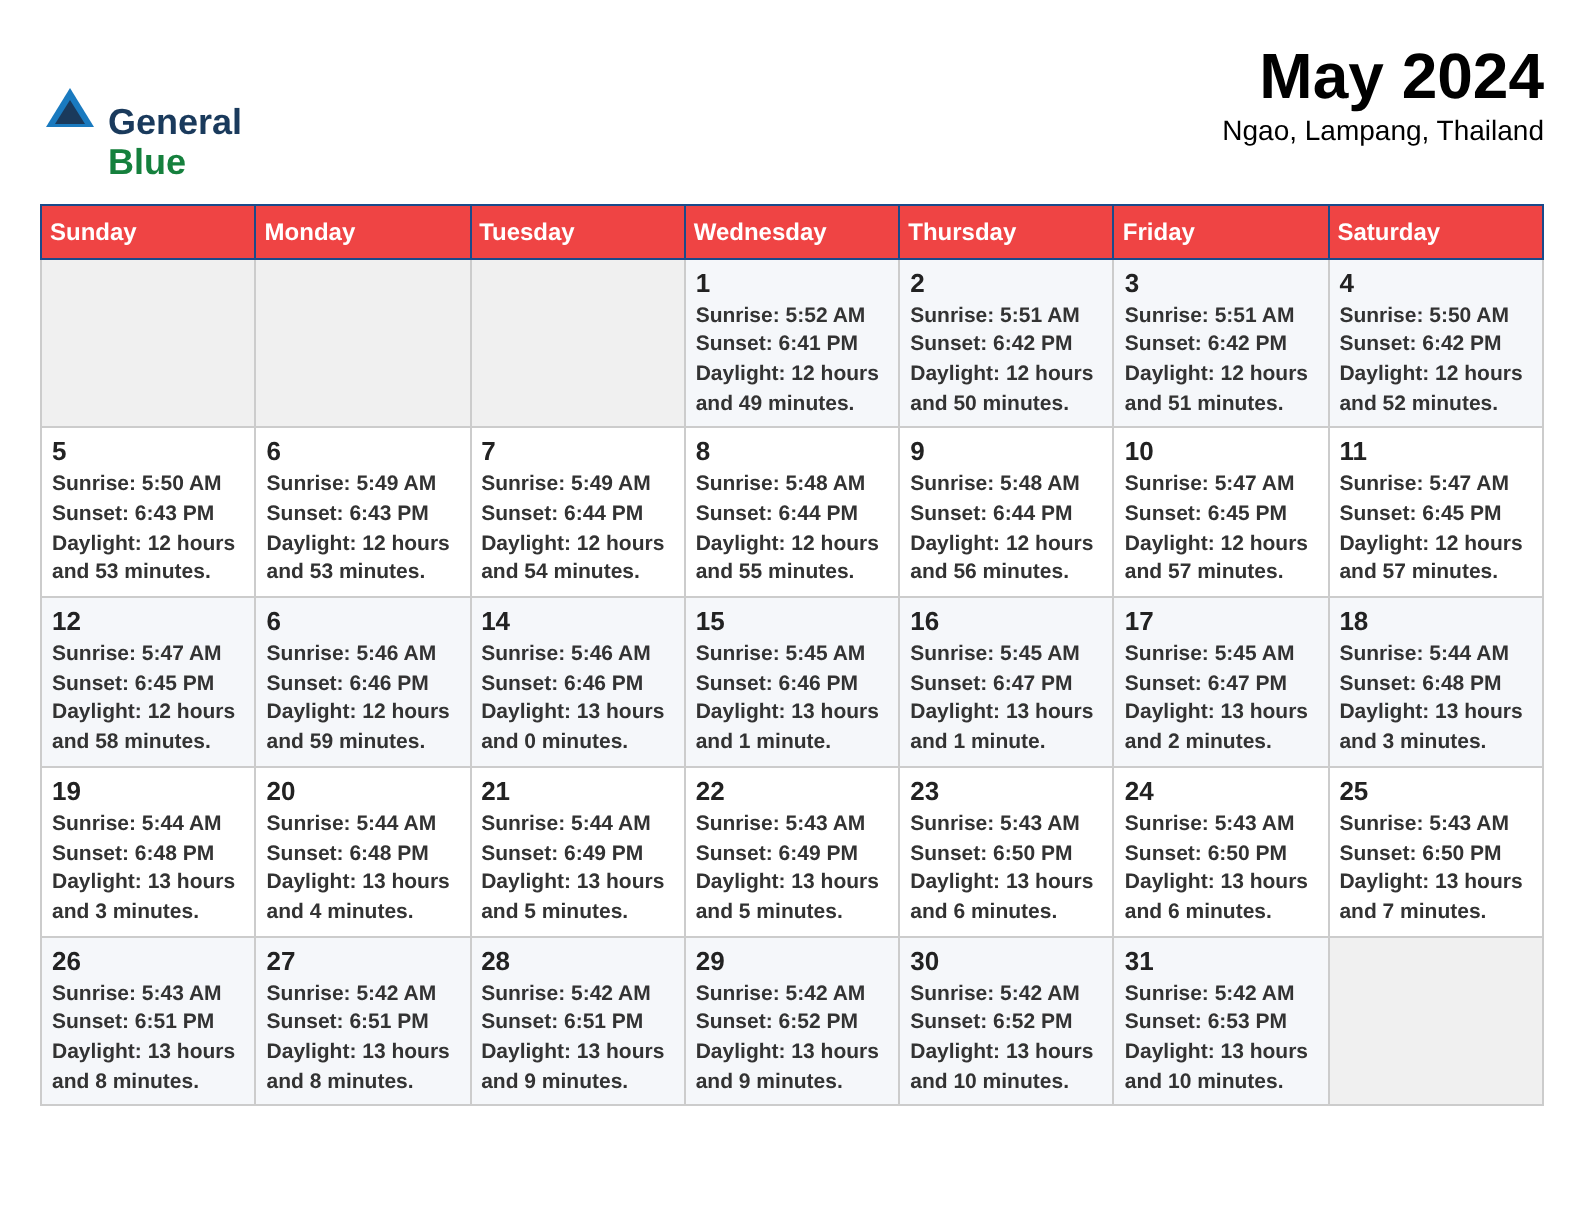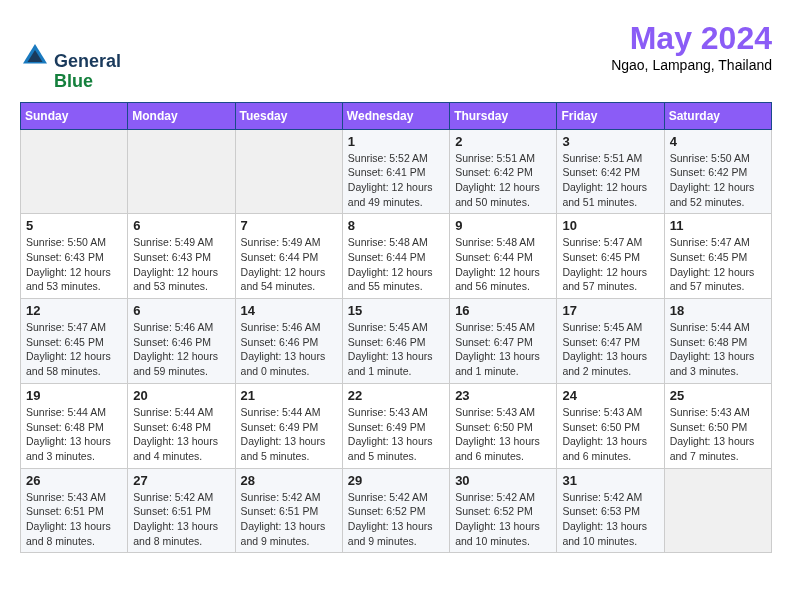--- a/index.html
+++ b/index.html
@@ -31,33 +31,33 @@
     .logo-icon {
       width: 30px;
       height: 30px;
     }
     .title-block {
       text-align: right;
     }
     .month-year {
       font-size: 32px;
       font-weight: bold;
-      color: #8b5cf6;
+      color: #000000;
     }
     .location {
       font-size: 14px;
       color: #000000;
     }
     table {
       width: 100%;
       border-collapse: collapse;
       font-size: 11px;
     }
     thead th {
-      background: #8b5cf6;
+      background: #ef4444;
       color: #fff;
       padding: 6px 4px;
       text-align: left;
       font-size: 12px;
       font-weight: bold;
       border: 1px solid #1a4a8a;
     }
     tbody td {
       vertical-align: top;
       border: 1px solid #ccc;
@@ -76,20 +76,21 @@
       font-size: 13px;
       font-weight: bold;
       color: #222;
       display: block;
       margin-bottom: 2px;
     }
     .cell-info {
       color: #333;
       font-size: 10.5px;
       line-height: 1.4;
+      font-weight: bold;
     }
     .empty {
       background: #f0f0f0 !important;
     }
   </style>
 </head>
 <body>
 
 <div class="header">
   <div class="logo">

